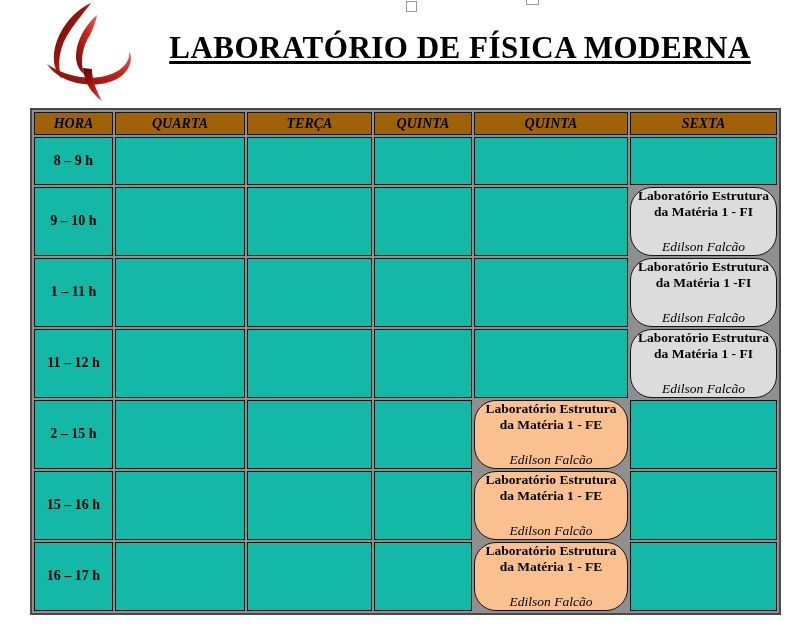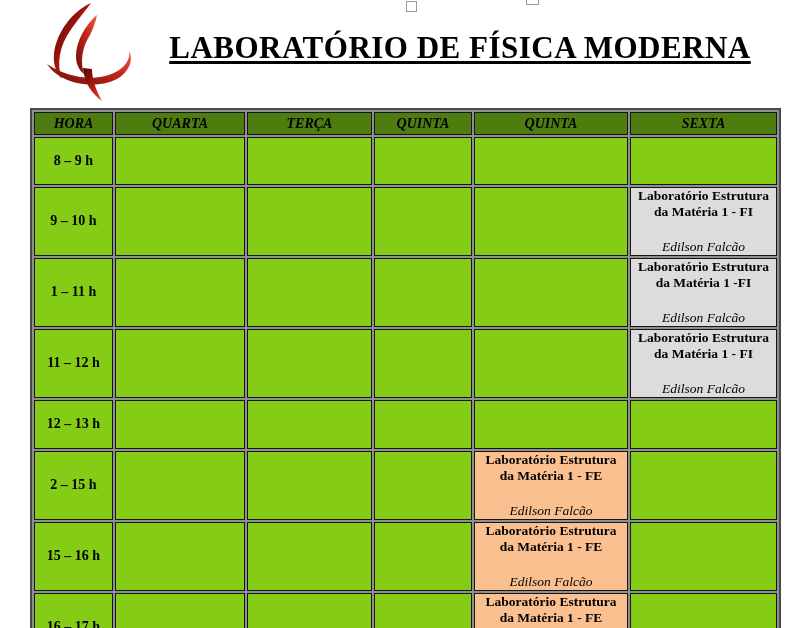--- a/index.html
+++ b/index.html
@@ -18,29 +18,29 @@
   .glyph-box{position:absolute;border:1px solid #9a9a9a;background:#fff;}
   .glyph-box.one{left:406px;top:1px;width:9px;height:9px;}
   .glyph-box.two{left:526px;top:0;width:11px;height:4px;border-top:none;}
   
   table.schedule{
     position:absolute;left:30px;top:108px;width:751px;
     table-layout:fixed;border-collapse:separate;border-spacing:2px;
     background:#8f8f8f;border:2px solid #4a4a4a;
   }
   .schedule th,.schedule td{
-    border:1px solid #161616;background:#84cc16;
+    border:1px solid #161616;background:#14b8a6;
     text-align:center;vertical-align:middle;padding:0 2px;overflow:hidden;
   }
   .schedule th{
-    background:#4d7c0f;font-style:italic;font-weight:bold;
+    background:#a16207;font-style:italic;font-weight:bold;
     font-size:14px;height:21px;margin-left:23px;
   }
   td.hora{font-weight:bold;font-size:14px;}
-  td.lab{font-size:13.5px;line-height:1.16;}
+  td.lab{font-size:13.5px;line-height:1.16;border-radius:22px;}
   td.lab .course{font-weight:bold;}
   td.lab .teacher{font-style:italic;margin-top:20px;}
   td.lab-fi{background:#dcdcdc;}
   td.lab-fe{background:#fac090;}
 </style>
 </head>
 <body>
 
 <div class="logo">
   <svg width="110" height="100" viewBox="0 0 100 100" aria-hidden="true">
@@ -134,28 +134,20 @@
     <td></td>
     <td class="lab lab-fi">
       <div class="course">
         <span>Laboratório Estrutura</span><br>
         <span>da Matéria 1 - FI</span>
       </div>
       <div class="teacher">Edilson Falcão</div>
     </td>
   </tr>
 
-  <tr style="height:49px">
-    <td class="hora">12 – 13 h</td>
-    <td></td>
-    <td></td>
-    <td></td>
-    <td></td>
-    <td></td>
-  </tr>
 
 
   <tr style="height:54px">
     <td class="hora">2 – 15 h</td>
     <td></td>
     <td></td>
     <td></td>
     <td class="lab lab-fe">
       <div class="course">
         <span>Laboratório Estrutura</span><br>

